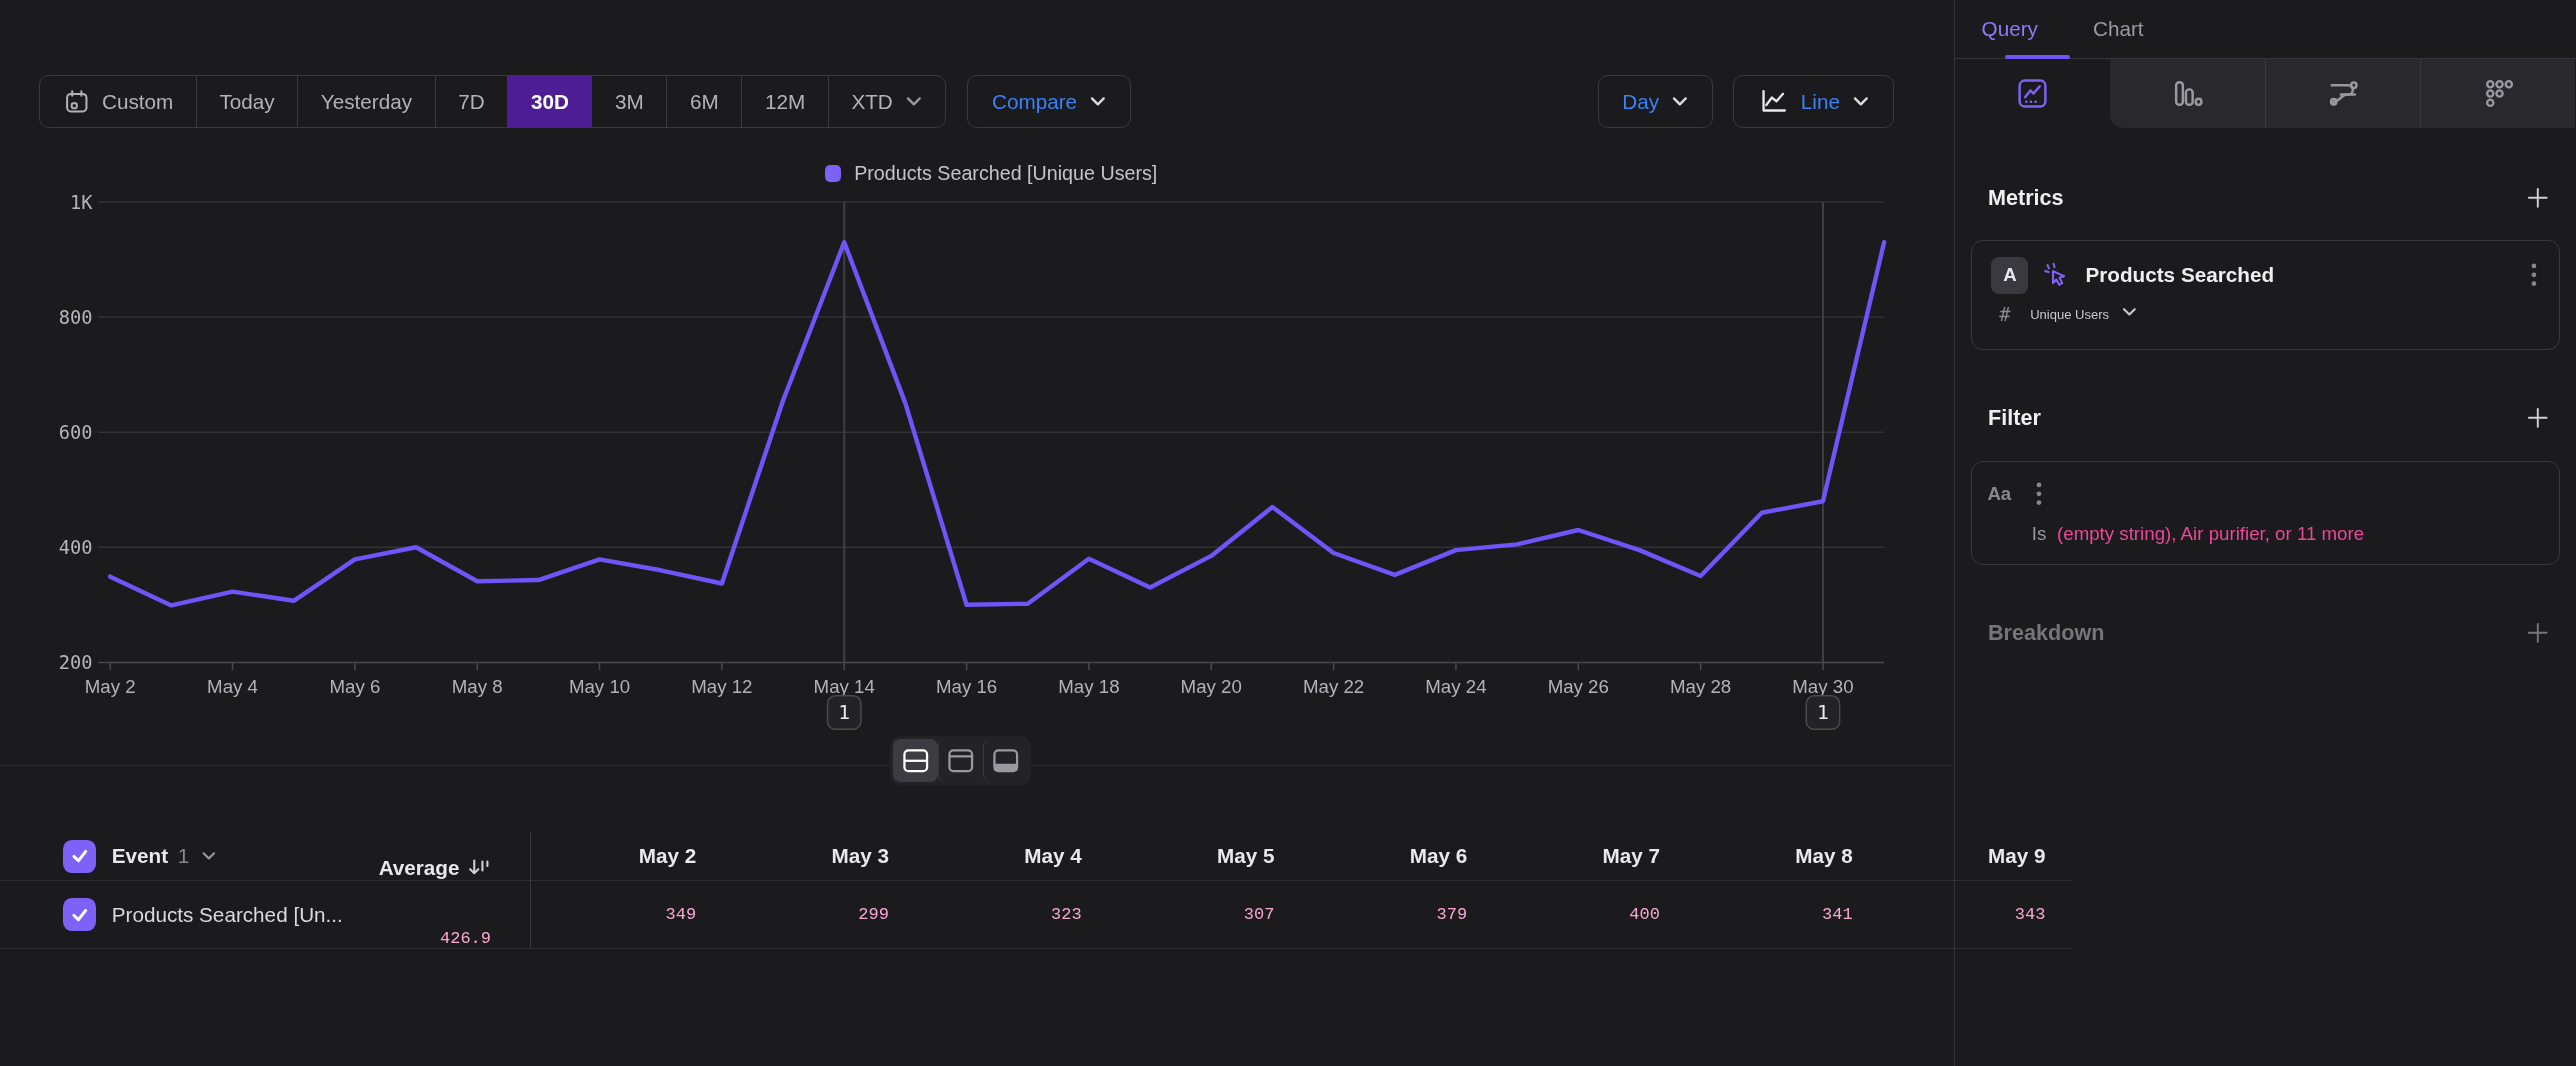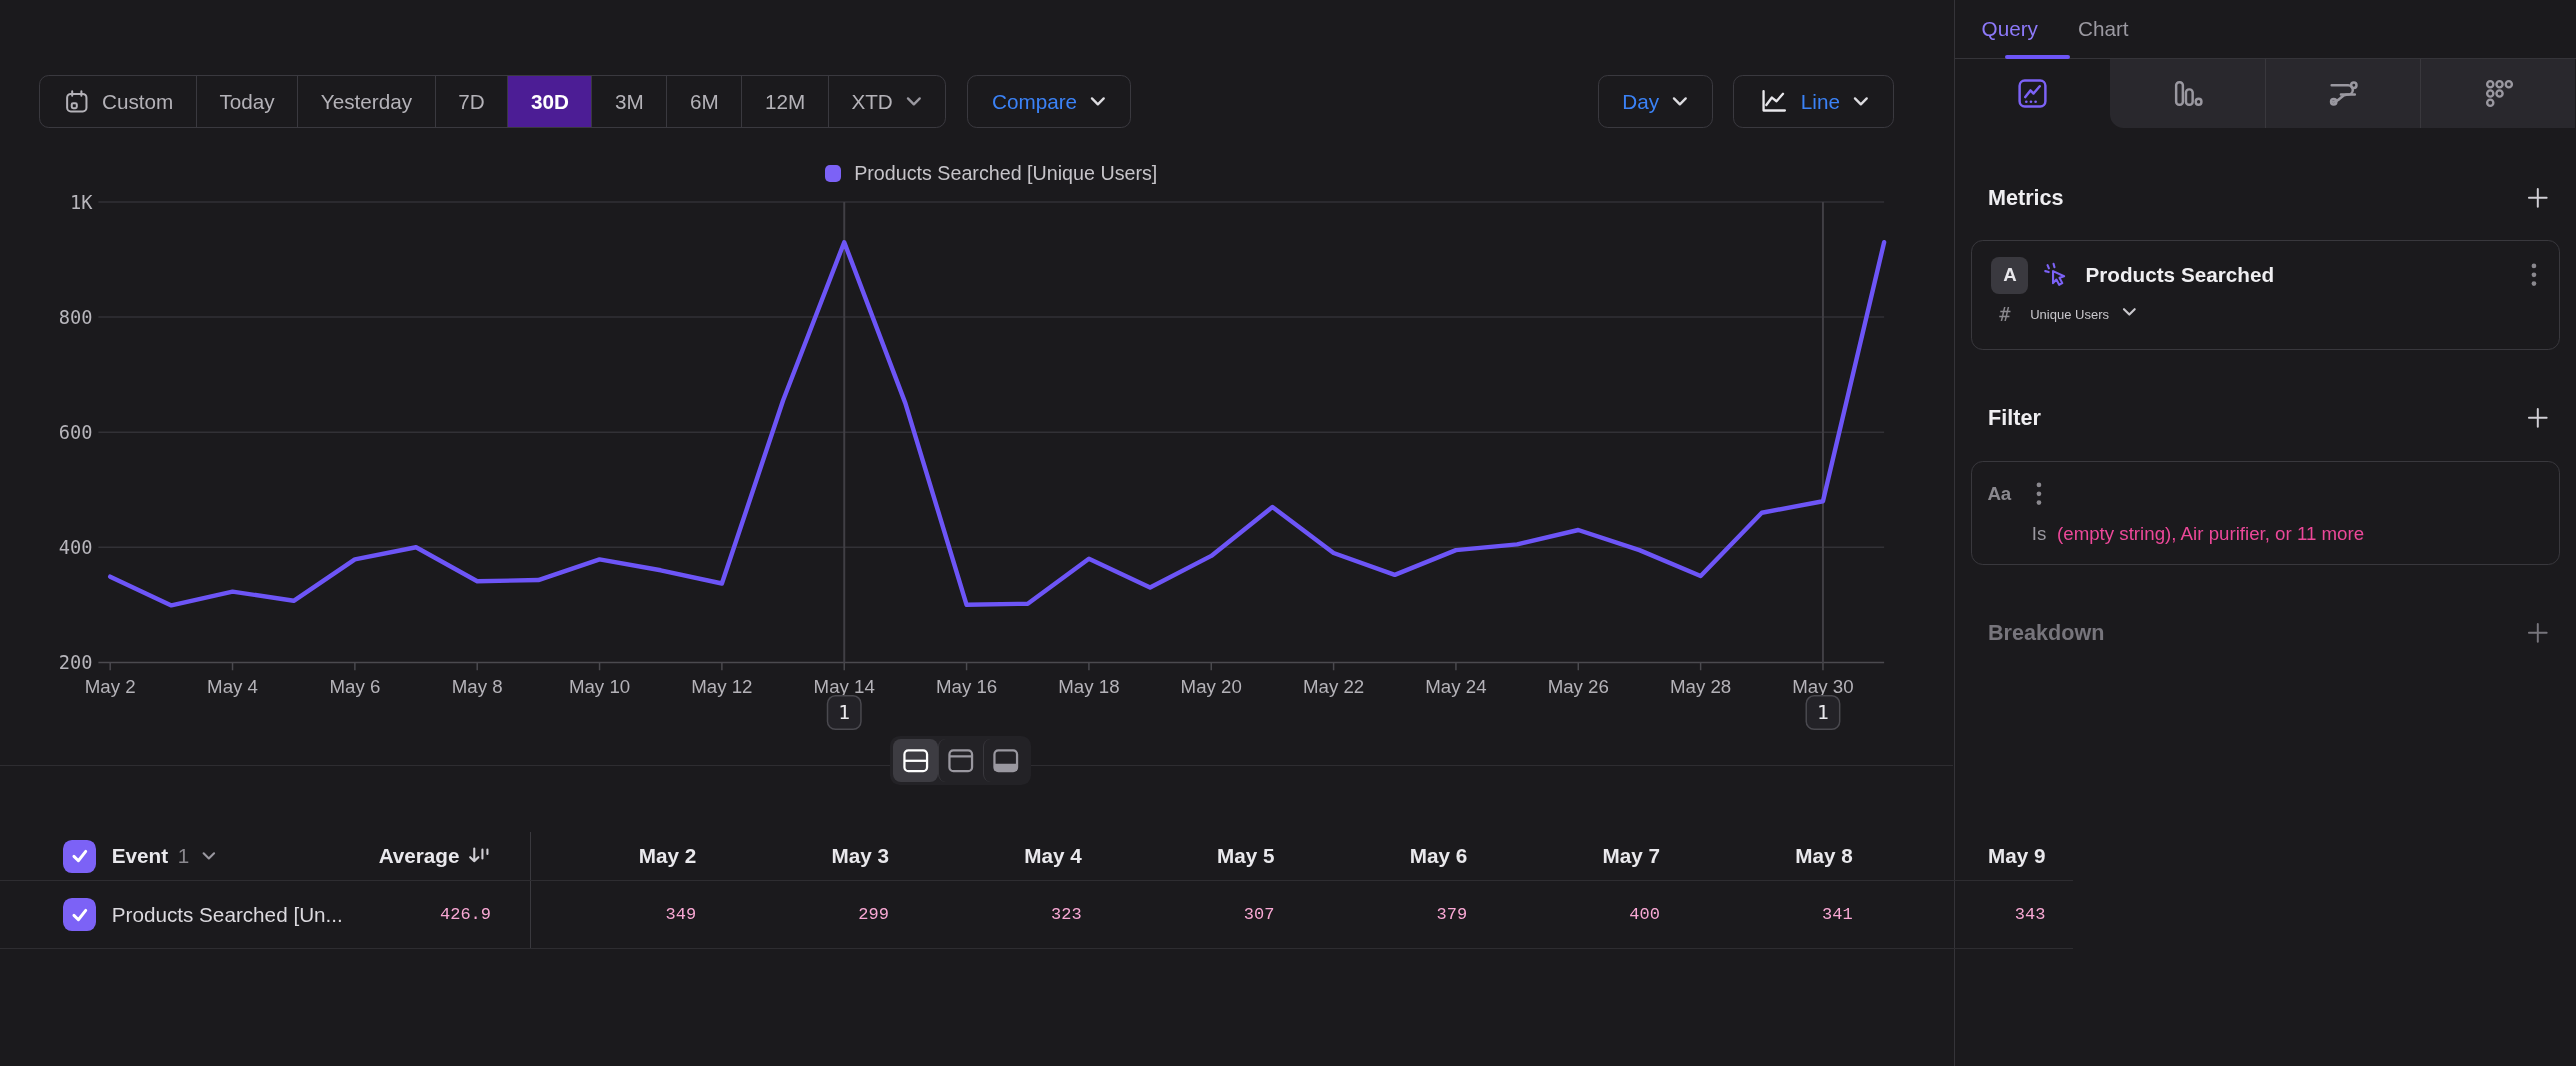--- a/index.html
+++ b/index.html
@@ -35,31 +35,31 @@
   .vtoggle{position:absolute;top:736px;left:890px;height:49px;display:flex;align-items:center;background:#232226;border-radius:9.8px;padding:3px;z-index:3}
   .vbtn{width:45px;height:43px;display:flex;align-items:center;justify-content:center;border-radius:7.9px;cursor:pointer}
   .vbtn.active{background:#3d3c42}
   .vbtn + .vbtn{border-left:1px solid #39383d}
 
   
   .table{position:absolute;left:0;top:832px;width:2073px;z-index:2}
   .thead{display:flex;align-items:center;height:49px;border-bottom:1px solid #2e2d31}
   .trow{display:flex;align-items:center;height:68px;border-bottom:1px solid #2e2d31}
   .c1{width:413px;display:flex;align-items:center;gap:15.7px;padding-left:63px}
-  .c2{width:118px;display:flex;justify-content:flex-end;align-items:center;gap:7.9px;padding-right:39px;border-right:1px solid #3a393e;height:100%}
+  .c2{width:118px;display:flex;justify-content:flex-end;align-items:flex-end;gap:7.9px;padding-right:39px;border-right:1px solid #3a393e;height:100%}
   .cd{flex:1;text-align:right;padding-right:27.6px}
   .thead .cd,.thead .hlabel{font-weight:700;font-size:20.7px;color:#e9e8ec}
   .hsub{font-weight:400;font-size:20.7px;color:var(--text-dimmer)}
   .trow .cd,.avg-val{font-family:Liberation Mono, monospace;font-size:17px;color:#f9a8d4}
   .row-name{font-size:20.7px;color:#dbd9de;white-space:nowrap;overflow:hidden;text-overflow:ellipsis;max-width:266px}
   .cb{width:33px;height:33px;min-width:33px;border-radius:8.9px;background:var(--accent2);display:flex;align-items:center;justify-content:center;cursor:pointer}
 
   
   .sidebar{position:absolute;left:1954px;top:0;width:622px;height:1067px;border-left:1px solid #353439}
-  .sb-tabs{height:59px;display:flex;align-items:flex-end;padding-left:26.6px;gap:40px;border-bottom:1px solid #353439;position:relative}
+  .sb-tabs{height:59px;display:flex;align-items:flex-end;padding-left:26.6px;gap:55px;border-bottom:1px solid #353439;position:relative}
   .sb-tab{font-size:20.7px;color:#9b99a1;cursor:pointer;position:relative;height:100%;display:flex;align-items:center}
   .sb-tab.active{color:#8d79f9}
   .tab-underline{position:absolute;left:23.6px;bottom:-1px;width:65px;height:3.9px;background:var(--accent);border-radius:2px}
   .icon-strip{display:flex;height:69px}
   .icell{width:155px;display:flex;align-items:center;justify-content:center;cursor:pointer}
   .icell.raised{background:var(--strip)}
   .icell.raised.first{border-radius:0 0 0 13.8px}
   .icell.raised + .icell.raised{border-left:1px solid #39383d}
 
   .sec-head{position:absolute;left:33px;right:25.6px;display:flex;justify-content:space-between;align-items:center}

